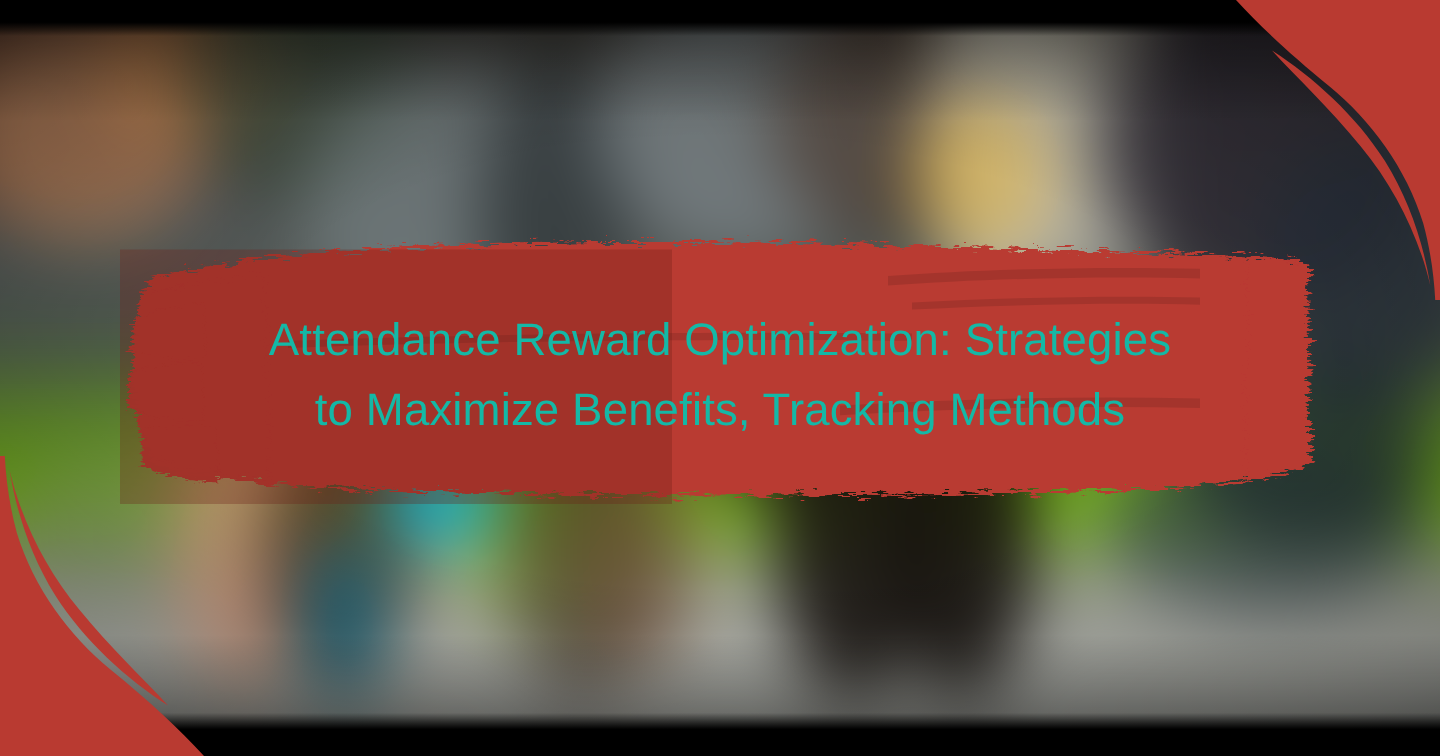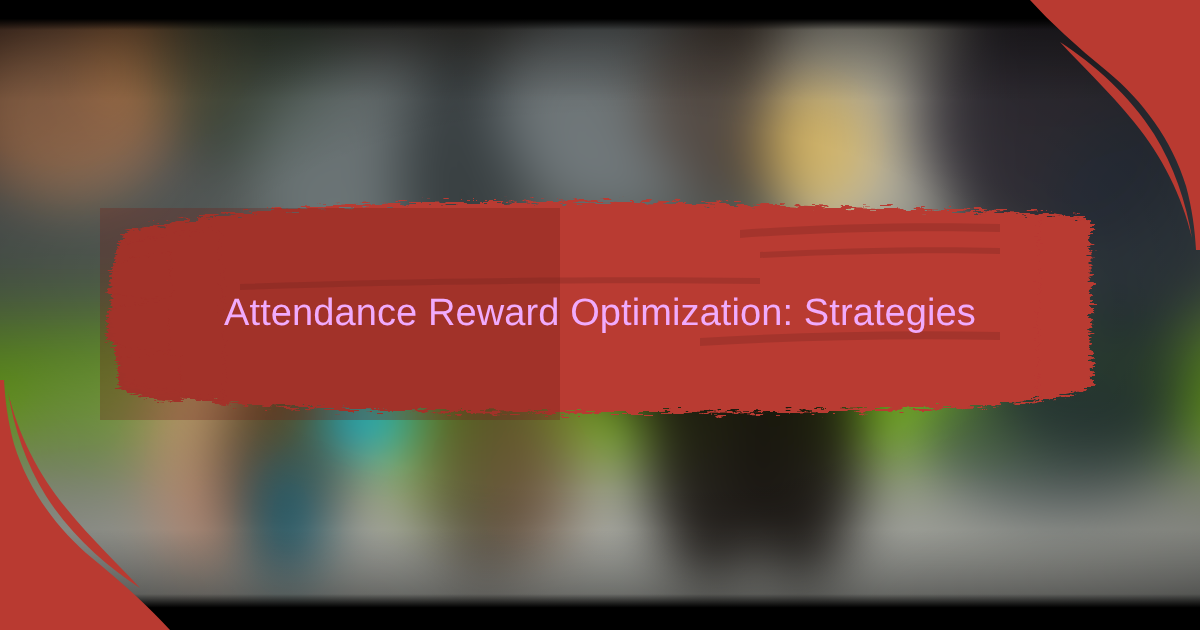--- a/index.html
+++ b/index.html
@@ -146,21 +146,21 @@
     top: 0;
     width: 900px;
     height: 250px;
     display: flex;
     flex-direction: column;
     align-items: center;
     justify-content: center;
     z-index: 9;
   }
   .title-line {
-    color: #f0abfc;
+    color: #14b8a6;
     font-size: 38px;
     line-height: 58px;
     font-weight: 400;
     letter-spacing: .1px;
     text-align: center;
     white-space: nowrap;
     text-rendering: geometricPrecision;
   }
 </style>
 </head>
@@ -256,16 +256,17 @@
         <path d="M240,96 C400,90 600,88 760,90 L760,96 C600,94 400,96 240,102 Z" fill="#3a1410"></path>
       </g>
 
       <g opacity="0.30">
         <path d="M100,20 L560,20 L560,232 L100,232 Z" fill="#6e1f18"></path>
       </g>
     </svg>
 
     <div class="title-box">
       <div class="title-line">Attendance Reward Optimization: Strategies</div>
+      <div class="title-line">to Maximize Benefits, Tracking Methods</div>
     </div>
   </div>
 
 </div>
 
 </body></html>

